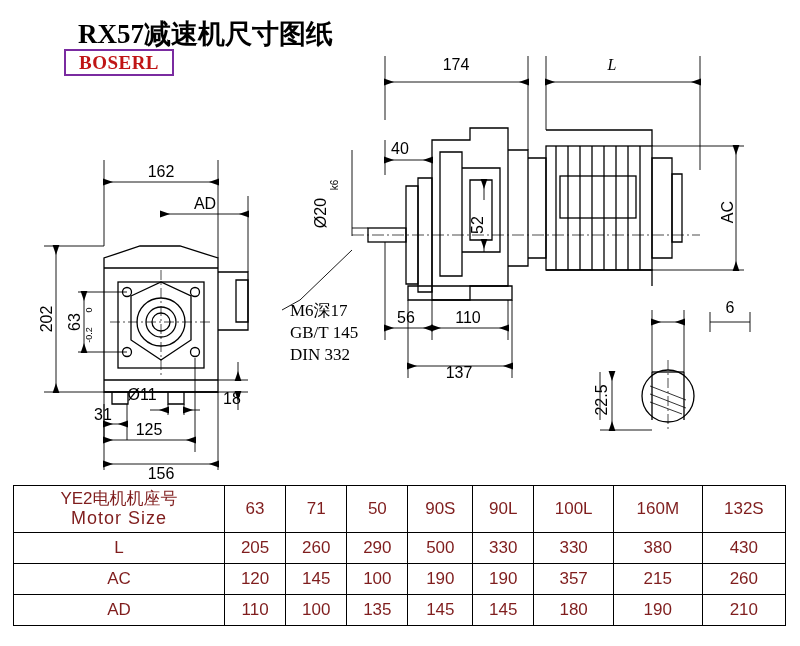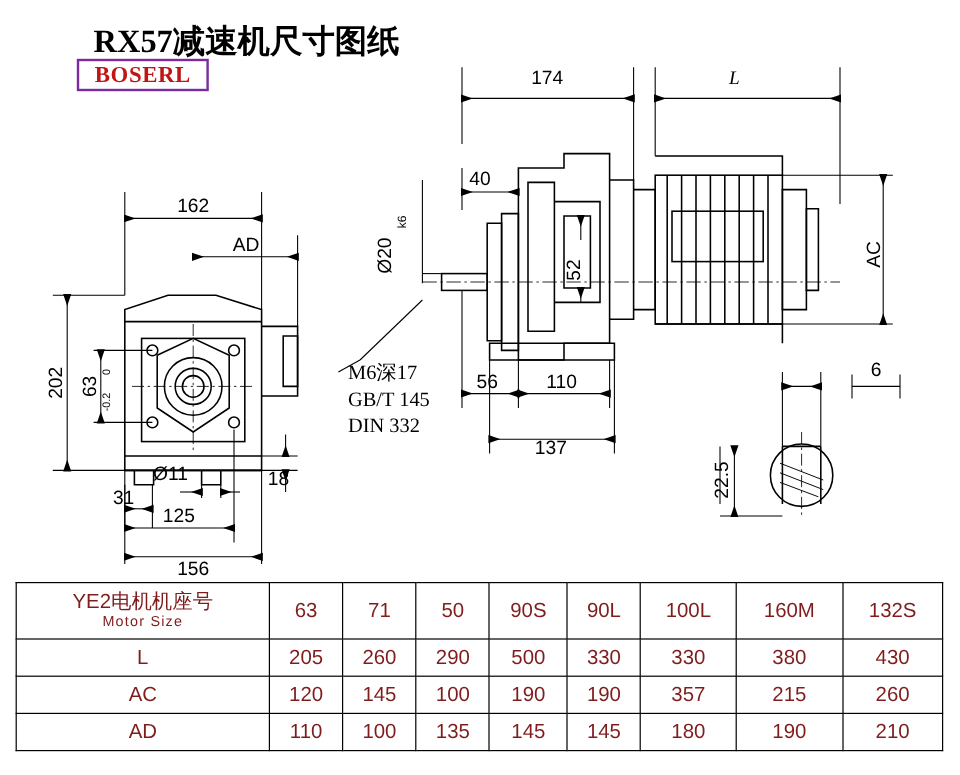--- a/index.html
+++ b/index.html
@@ -69,21 +69,21 @@
   }
   .spec-table td.rowhead {
     width: 208px;
     font-size: 17px;
   }
   .spec-table td.head-cn {
     font-family: "Liberation Sans", sans-serif;
     line-height: 1.15;
   }
   .head-line1 { display:block; font-size: 17px; }
-  .head-line2 { display:block; font-size: 12px; letter-spacing: 1px;}
+  .head-line2 { display:block; font-size: 18px; letter-spacing: 1px;}
   .spec-table tr.header td { height: 44px; }
 </style>
 </head>
 <body>
 
 <div id="page">
 
   <div class="title">RX57减速机尺寸图纸</div>
 
   <div class="logo-box">

